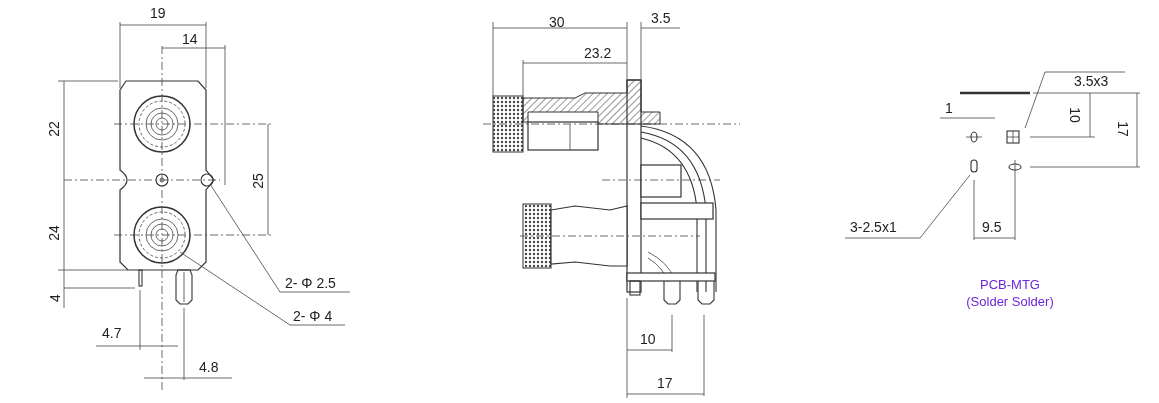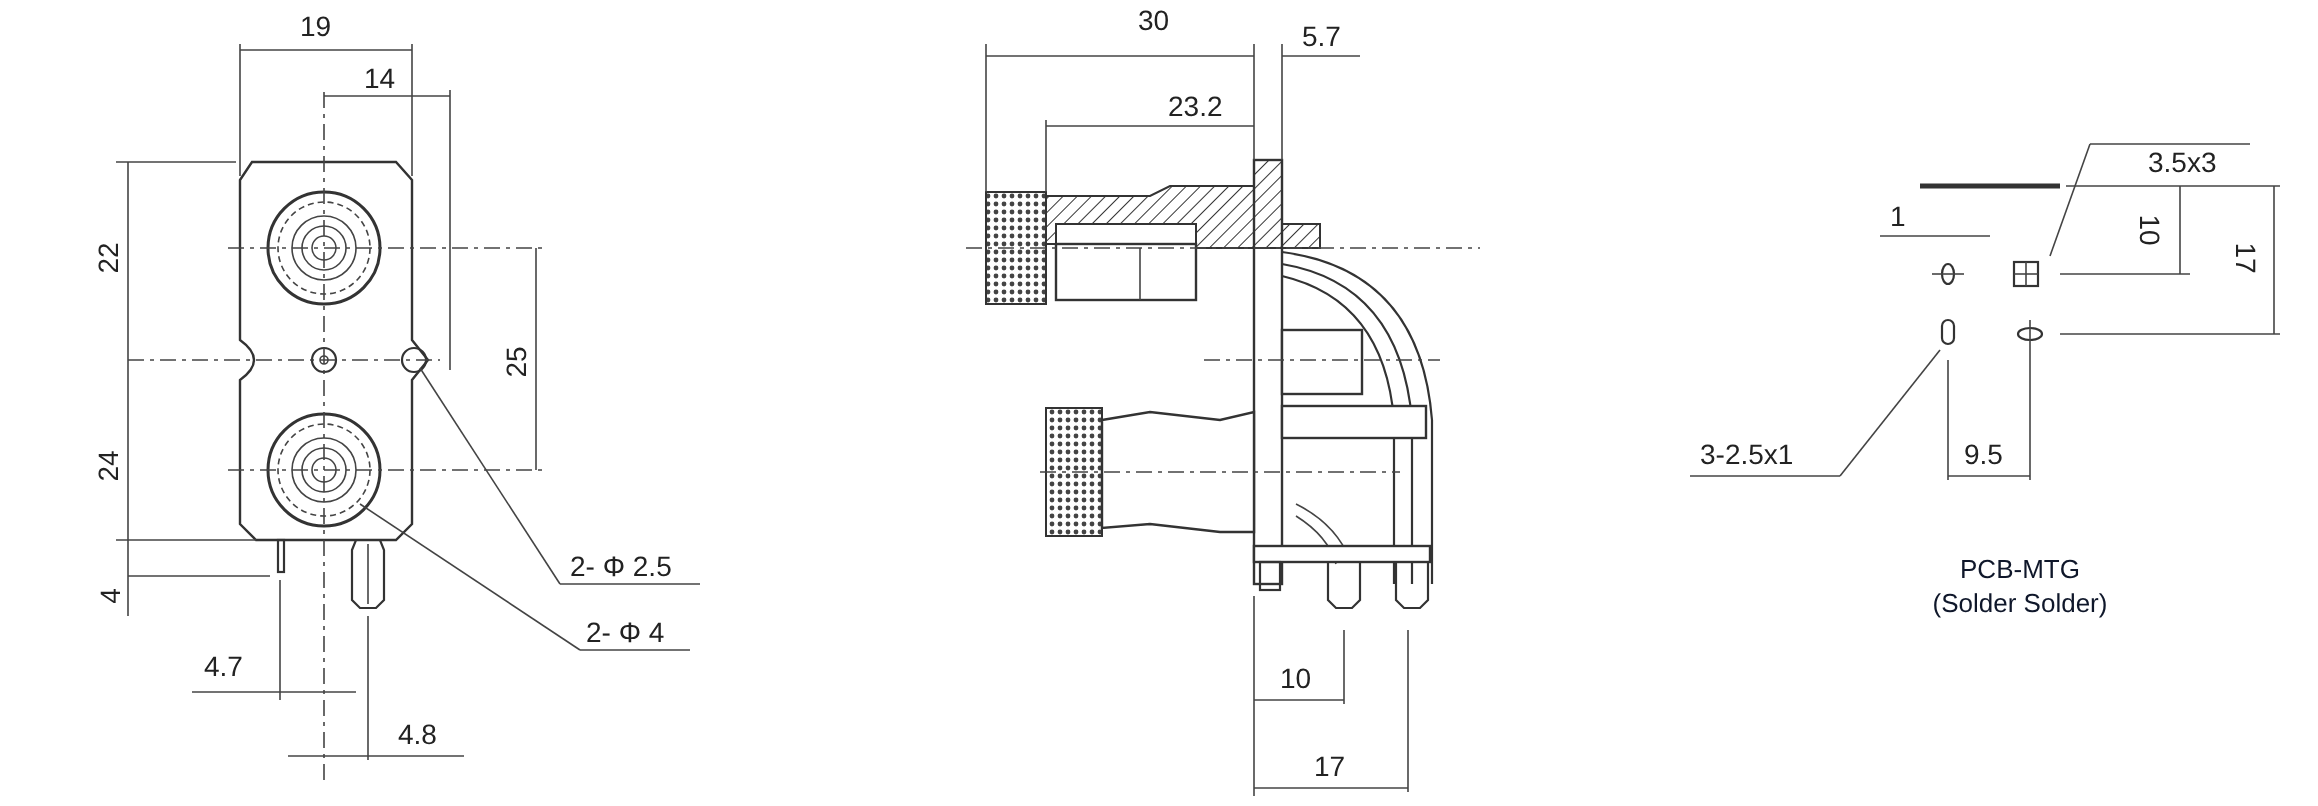--- a/index.html
+++ b/index.html
@@ -7,21 +7,21 @@
   svg { position:absolute; left:0; top:0; }
   .ln { stroke:#333; stroke-width:1.1; fill:none; }
   .thin { stroke:#444; stroke-width:0.8; fill:none; }
   .ctr { stroke:#444; stroke-width:0.8; fill:none; stroke-dasharray:8 3 2 3; }
   .body { stroke:#333; stroke-width:1.2; fill:#fff; }
   .hatch { fill:url(#hatch); stroke:#333; stroke-width:1; }
   .knurl { fill:url(#knurl); stroke:#333; stroke-width:1; }
   .lbl { position:absolute; font-size:14px; color:#222; white-space:nowrap; line-height:1; }
   .rot { transform:rotate(-90deg); transform-origin:center center; }
   .rot90 { transform:rotate(90deg); transform-origin:center center; }
-  .cap { position:absolute; font-size:13px; color:#0f172a; text-align:center; line-height:17px; }
+  .cap { position:absolute; font-size:13px; color:#6d28d9; text-align:center; line-height:17px; }
 </style>
 </head>
 <body>
 
 <svg width="1159" height="403" viewBox="0 0 1159 403">
   <defs>
     <pattern id="hatch" width="5" height="5" patternUnits="userSpaceOnUse" patternTransform="rotate(45)">
       <line x1="0" y1="0" x2="0" y2="5" stroke="#333" stroke-width="1"></line>
     </pattern>
     <pattern id="knurl" width="4" height="4" patternUnits="userSpaceOnUse">
@@ -164,22 +164,22 @@
 <div class="lbl" style="left:182px;top:32px;">14</div>
 <div class="lbl rot" style="left:46px;top:122px;">22</div>
 <div class="lbl rot" style="left:46px;top:226px;">24</div>
 <div class="lbl rot" style="left:51px;top:291px;">4</div>
 <div class="lbl rot" style="left:250px;top:174px;">25</div>
 <div class="lbl" style="left:102px;top:326px;">4.7</div>
 <div class="lbl" style="left:199px;top:360px;">4.8</div>
 <div class="lbl" style="left:285px;top:276px;">2- Φ 2.5</div>
 <div class="lbl" style="left:293px;top:309px;">2- Φ 4</div>
 
-<div class="lbl" style="left:549px;top:3px;margin-left:20px;">30</div>
-<div class="lbl" style="left:651px;top:11px;">5.7</div>
+<div class="lbl" style="left:549px;top:15px;">30</div>
+<div class="lbl" style="left:651px;top:11px;">3.5</div>
 <div class="lbl" style="left:560px;top:46px;margin-left:24px;">23.2</div>
 <div class="lbl" style="left:640px;top:332px;">10</div>
 <div class="lbl" style="left:657px;top:376px;">17</div>
 
 <div class="lbl" style="left:1074px;top:74px;">3.5x3</div>
 <div class="lbl" style="left:945px;top:101px;">1</div>
 <div class="lbl rot90" style="left:1067px;top:108px;">10</div>
 <div class="lbl rot90" style="left:1115px;top:122px;">17</div>
 <div class="lbl" style="left:982px;top:220px;">9.5</div>
 <div class="lbl" style="left:850px;top:220px;">3-2.5x1</div>

